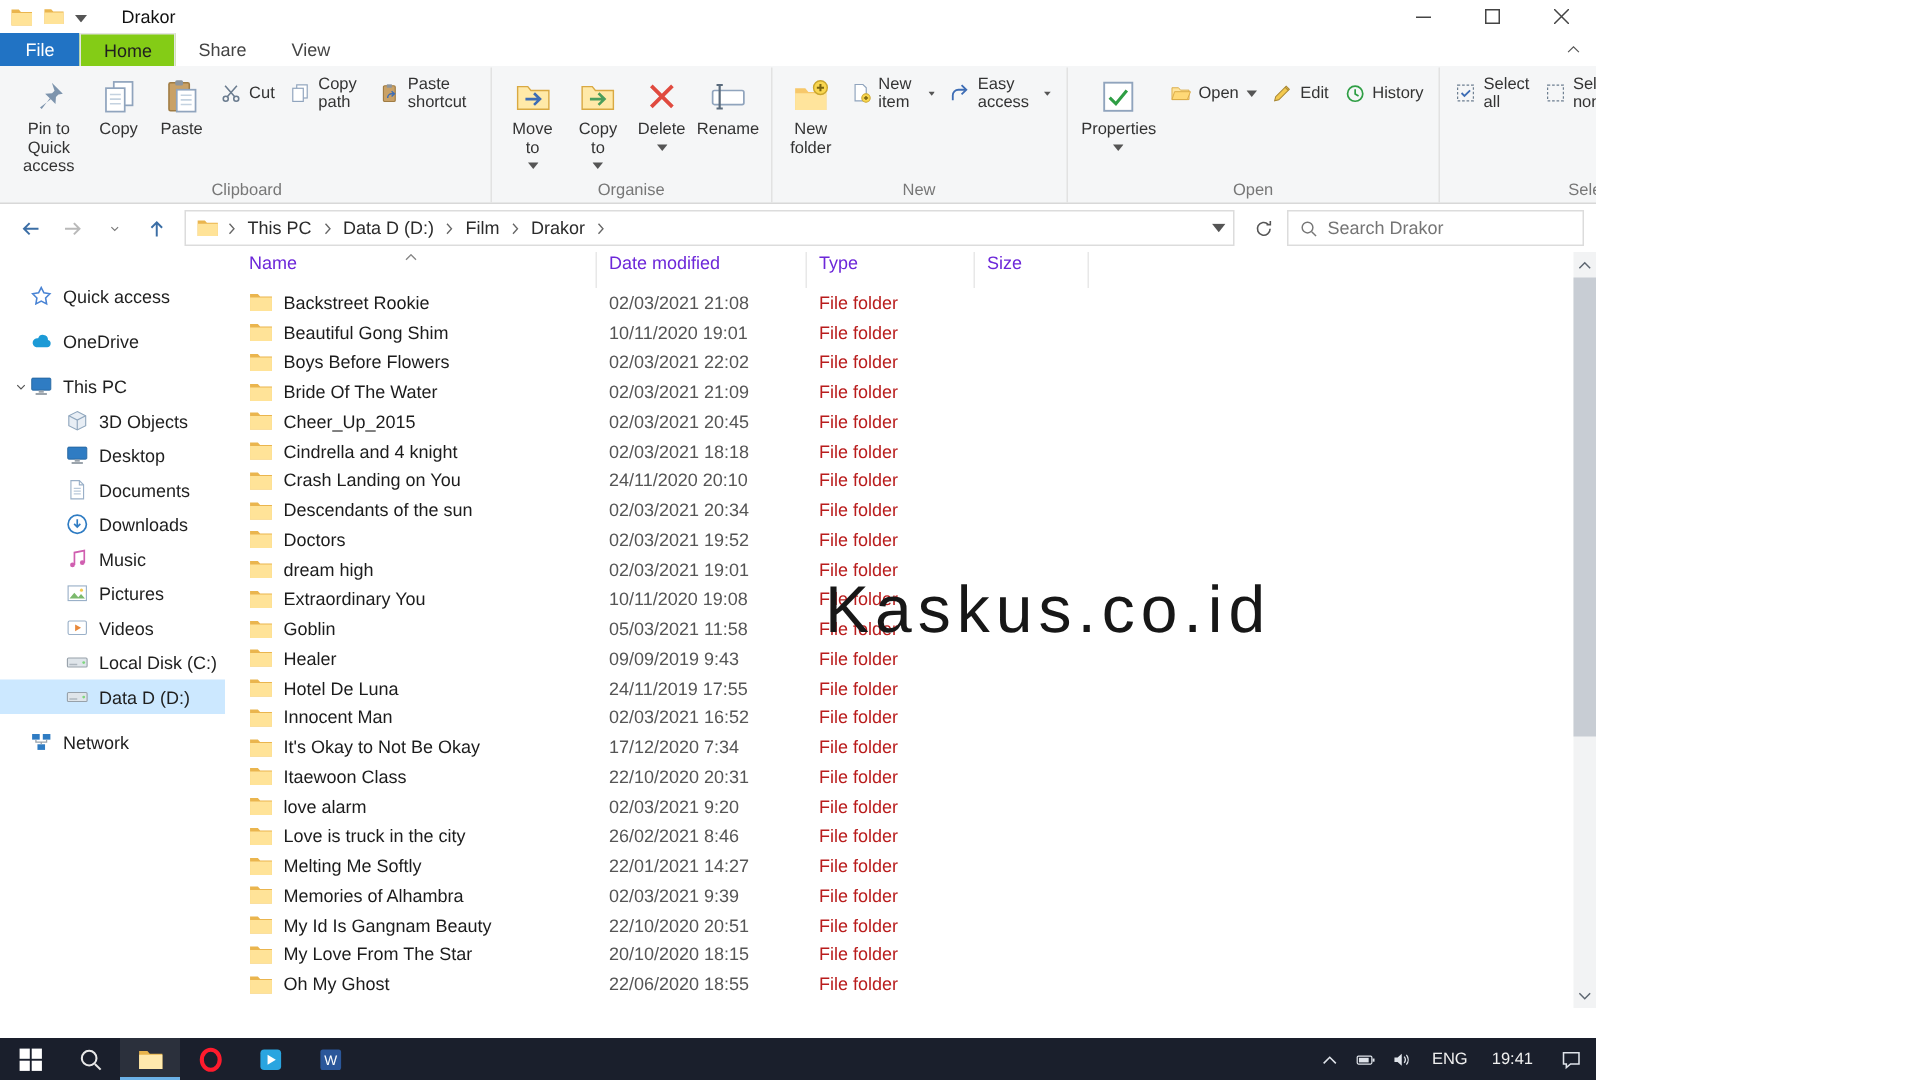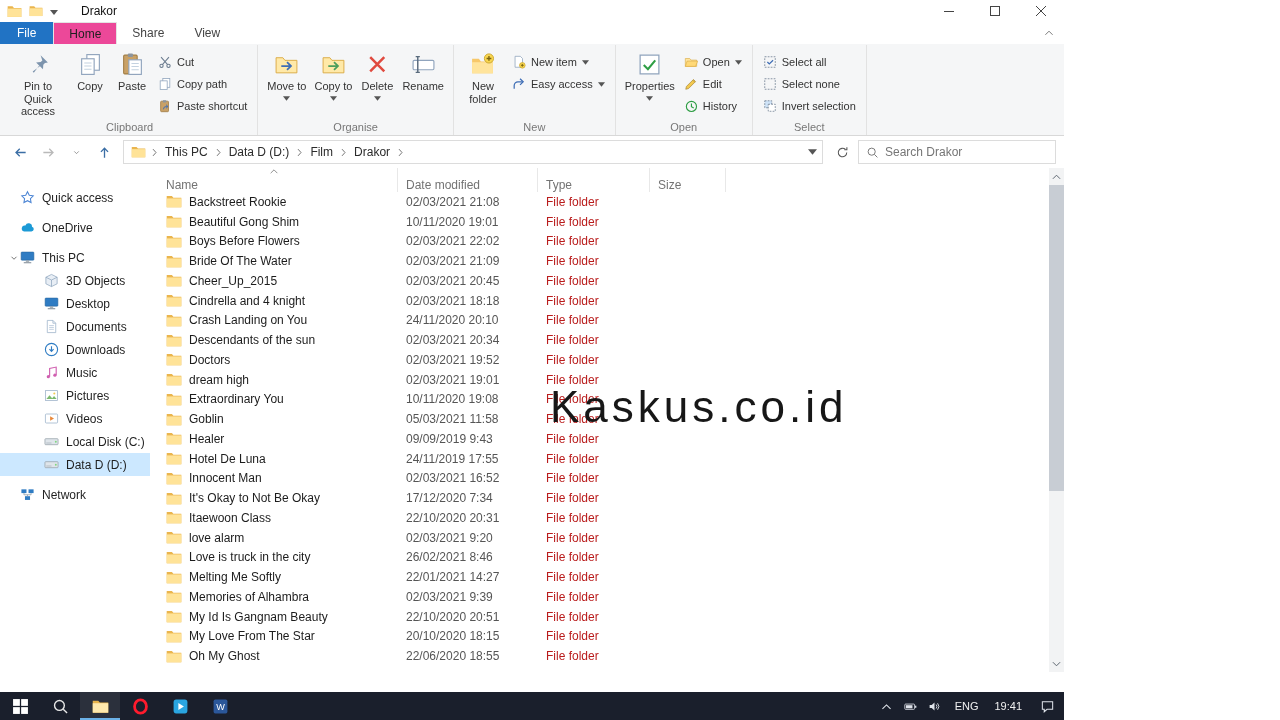--- a/index.html
+++ b/index.html
@@ -17,34 +17,34 @@
 .qat-caret{width:8px;height:5px;margin-top:2px}
 .wtitle{margin-left:16px;font-size:12px;color:#111}
 .wincontrols{margin-left:auto;display:flex;height:22px}
 .wc{width:46px;height:22px;display:flex;align-items:center;justify-content:center}
 .wc span{width:10px;height:10px}
 
 
 .tabrow{height:22px;display:flex;align-items:stretch;background:#fff}
 .tab{padding:3px 15px;font-size:12px;color:#444;display:flex;align-items:center}
 .tab.file{background:var(--accent-blue,#2173c4);color:#fff;padding:3px 17px}
-.tab.active{background:#ec4899;border:1px solid #e4e4e4;border-bottom:none;color:#1f1f1f}
+.tab.active{background:#84cc16;border:1px solid #e4e4e4;border-bottom:none;color:#1f1f1f}
 .tab-spacer{flex:1}
 .ribbon-collapse{width:30px;display:flex;align-items:center;justify-content:center}
 .ribbon-collapse span{width:10px;height:6px}
 
 
 .ribbon{height:92px;background:#f5f6f7;border-bottom:1px solid #d8d8d8;display:flex;padding:1px 0 0 2px}
 .rgroup{position:relative;display:flex;align-items:flex-start;padding:2px 5px 16px 5px;border-right:1px solid #e2e2e2}
 .rgroup-label{position:absolute;bottom:2px;left:0;right:0;text-align:center;font-size:11px;color:#777}
 .bigbtn{display:flex;flex-direction:column;align-items:center;padding:4px 4px 0;min-width:42px;gap:3px}
 .icon24{width:25px;height:25px;margin-top:1px}
 .bigbtn .lbl{font-size:11px;line-height:1.15;text-align:center;color:#333}
 .caret{width:7px;height:5px}
-.smallcol{display:flex;flex-direction:column;gap:4px;padding:6px 2px 0}
+.smallcol{display:flex;gap:4px;padding:6px 2px 0}
 .smallbtn{display:flex;align-items:center;gap:5px;font-size:11px;color:#333;padding:0 3px;height:18px}
 .icon14{width:14px;height:14px;flex:0 0 14px}
 .w58{width:62px}.w48{width:48px}
 
 
 .addrrow{height:32px;display:flex;align-items:center;padding:0 8px;gap:3px;background:#fff}
 .navbtn{width:25px;height:25px;display:flex;align-items:center;justify-content:center}
 .navbtn span{width:15px;height:15px}
 .navbtn.small span{width:9px;height:9px}
 .back{color:#3b6ea5}.fwd{color:#b9b9b9}.chevsm{color:#777}.up{color:#3b6ea5}
@@ -67,21 +67,21 @@
 .side-item{height:23px;display:flex;align-items:center;padding-left:8px}
 .side-item.gap{margin-top:7px}
 .side-item.ind1{padding-left:32px}
 .side-item.selected{background:var(--selection-blue,#cce8ff)}
 .chev{width:12px;height:10px;flex:0 0 12px;color:#555}
 .sicon{width:15px;height:15px;flex:0 0 15px;margin-right:7px}
 .slabel{font-size:12px;color:#1f1f1f;white-space:nowrap}
 
 .filearea{flex:1;position:relative;overflow:hidden}
 .colheaders{height:24px;display:flex;align-items:stretch}
-.colh{display:flex;align-items:flex-end;padding:0 8px;border-right:1px solid #e8e8e8;font-size:12px;color:#737373;position:relative}
+.colh{display:flex;align-items:flex-start;padding:0 8px;border-right:1px solid #e8e8e8;font-size:12px;color:#6d28d9;position:relative}
 .colh.c-name{width:248px;padding-left:16px}
 .colh.c-date{width:140px}
 .colh.c-type{width:112px}
 .colh.c-size{width:76px}
 .sortchev{position:absolute;top:1px;left:50%;transform:translateX(-50%);width:9px;height:5px;color:#888}
 .rows{position:absolute;top:24px;left:0;right:0;bottom:0}
 .frow{height:19.75px;display:flex;align-items:center}
 .cell{padding:0 8px;font-size:12px;overflow:hidden;white-space:nowrap}
 .cell.name{width:248px;display:flex;align-items:center;gap:7px;padding-left:16px;color:#1c1c1c}
 .ficon{width:16px;height:13px;flex:0 0 16px}

